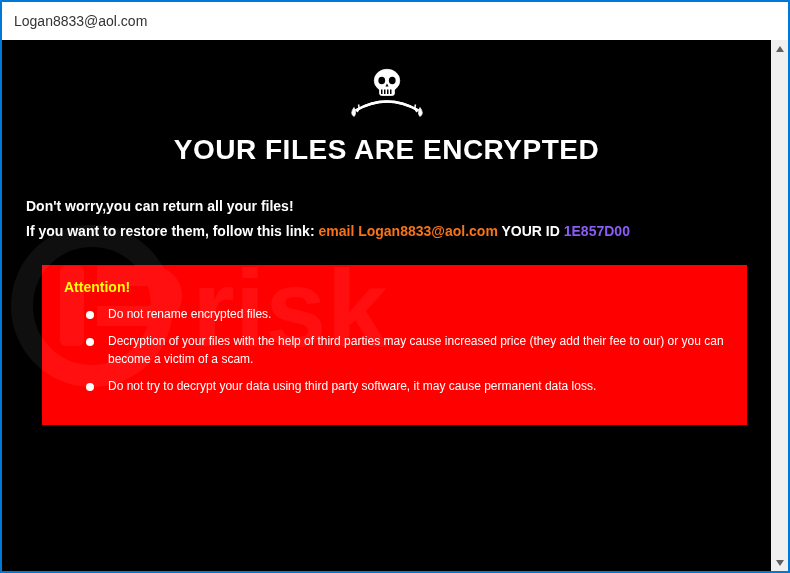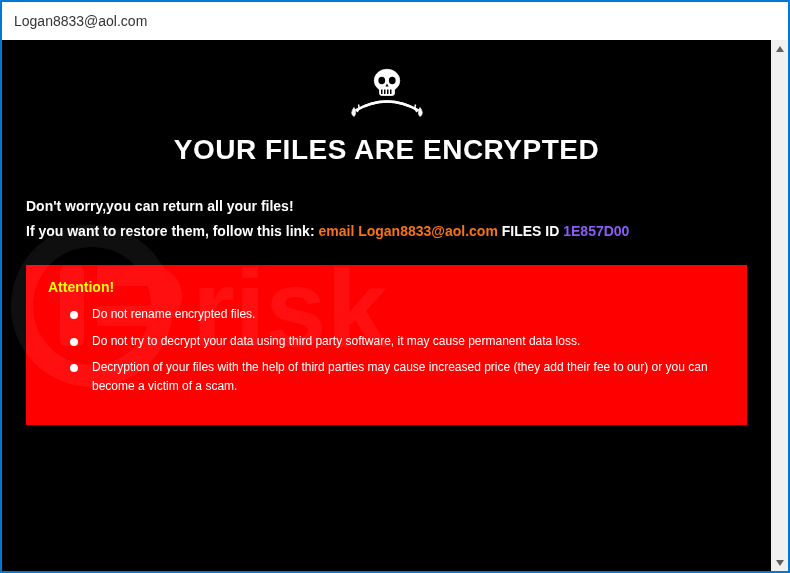--- a/index.html
+++ b/index.html
@@ -61,21 +61,21 @@
     font-size: 28px;
     font-weight: 700;
     letter-spacing: 0.5px;
     margin-bottom: 28px;
   }
   .msg { font-size: 14px; font-weight: 700; line-height: 1.75; }
   .msg .yellow { color: #f97316; }
   .msg .orange { color: #8b5cf6; font-weight: 800; }
   .alert {
     background: #ff0000;
-    margin: 22px 0 0 0;
+    margin: 22px 0 0 16px;
     padding: 14px 22px 22px 22px;
   }
   .alert-title {
     color: #ffff00;
     font-weight: 700;
     font-size: 14px;
     margin-bottom: 10px;
   }
   .alert ul {
     list-style: none;
@@ -152,30 +152,30 @@
         <rect x="54" y="34" width="2" height="6"></rect>
       </g>
     </svg>
   </div>
 
   <div class="headline">YOUR FILES ARE ENCRYPTED</div>
 
   <div class="msg">
     <div>Don't worry,you can return all your files!</div>
     <div>
-      <span>If you want to restore them, follow this link: </span><span class="yellow"><span>email </span><span>Logan8833@aol.com</span></span><span>  FILES ID </span><span class="orange">1E857D00</span>
+      <span>If you want to restore them, follow this link: </span><span class="yellow"><span>email </span><span>Logan8833@aol.com</span></span><span>  YOUR ID </span><span class="orange">1E857D00</span>
     </div>
   </div>
 
   <div class="alert">
     <div class="alert-title">Attention!</div>
     <ul>
       <li>Do not rename encrypted files.</li>
+      <li>Decryption of your files with the help of third parties may cause increased price (they add their fee to our) or you can become a victim of a scam.</li>
       <li>Do not try to decrypt your data using third party software, it may cause permanent data loss.</li>
-      <li>Decryption of your files with the help of third parties may cause increased price (they add their fee to our) or you can become a victim of a scam.</li>
     </ul>
   </div>
 
 </div>
 
 <div class="scrollbar">
   <div class="scroll-arrow">
     <svg width="8" height="6" viewBox="0 0 8 6">
         <path d="M4 0 L8 6 L0 6 Z" fill="#606060"></path>
       </svg>

